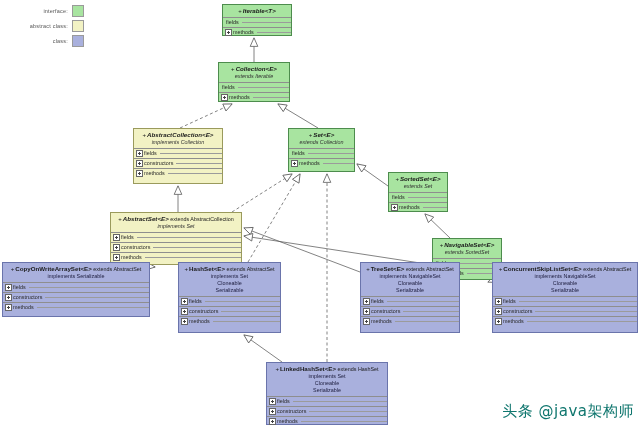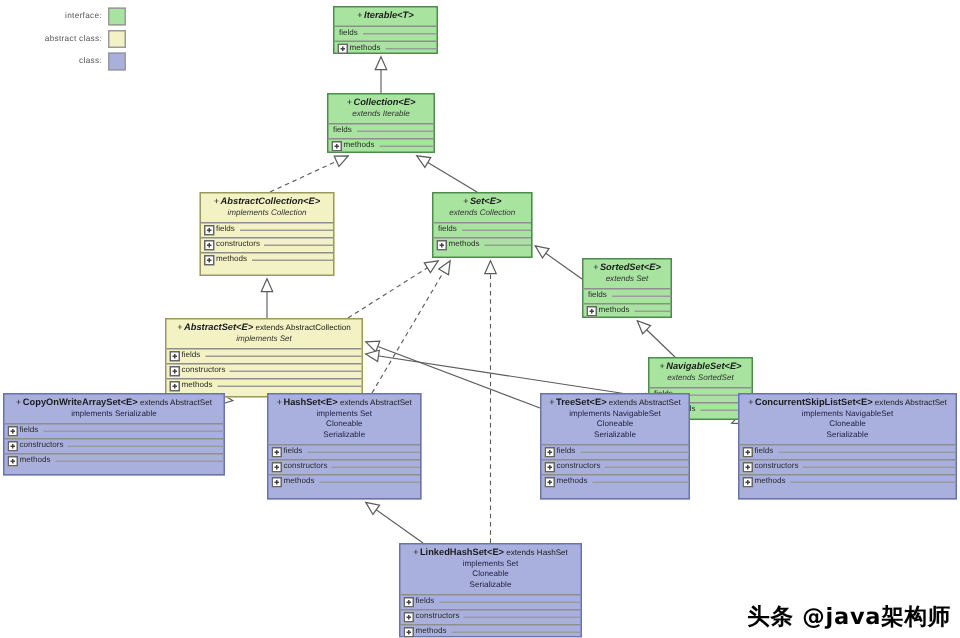--- a/index.html
+++ b/index.html
@@ -41,21 +41,21 @@
     margin-right:1.5px;position:relative;flex:0 0 auto;background:#fff;
   }
   .sect .expander:before{content:"";position:absolute;left:1px;top:2px;width:3px;height:1px;background:#444;}
   .sect .expander.plus:after{content:"";position:absolute;left:2px;top:1px;width:1px;height:3px;background:#444;}
   .sect .rule{flex:1 1 auto;height:1px;background:#9b9b9b;margin-left:1px;}
   .sect.noexp{padding-left:3px;}
 
   
   .watermark{
     position:absolute;right:6px;bottom:4px;
-    font-size:15px;font-weight:bold;color:#000000;
+    font-size:15px;font-weight:normal;color:#0f766e;
     letter-spacing:.5px;white-space:nowrap;
     font-family:"DejaVu Sans", sans-serif;
   }
 </style>
 </head>
 <body>
 
 <div id="stage">
 
   <svg id="wires" viewBox="0 0 640 425">

